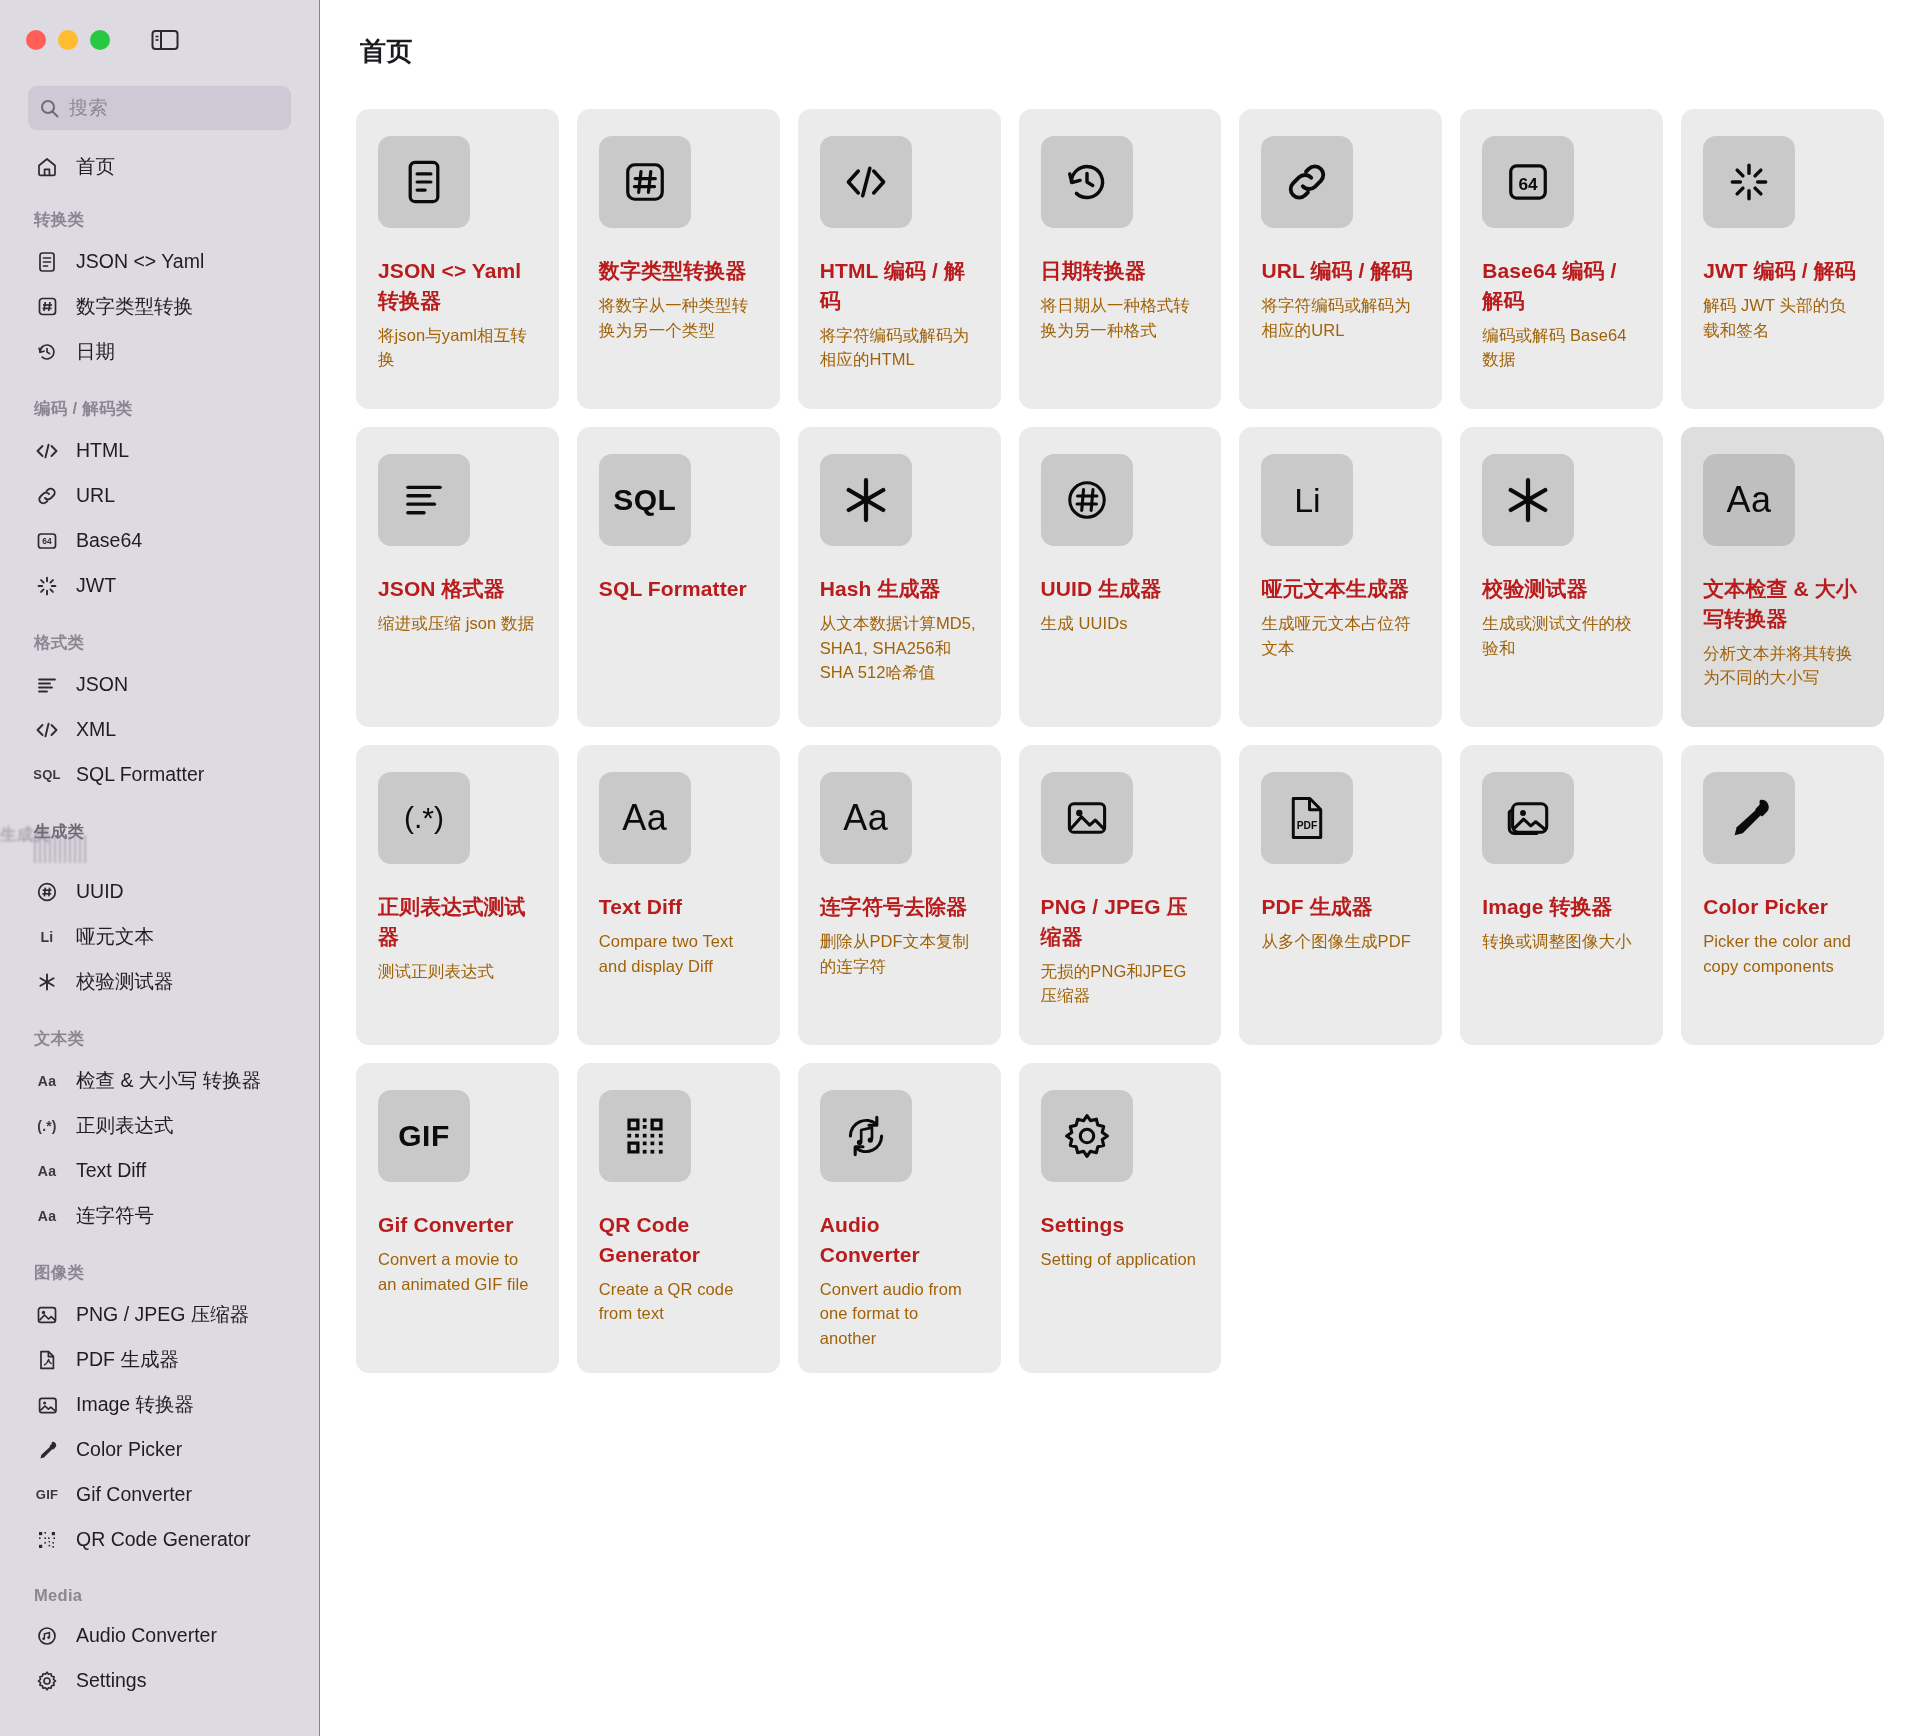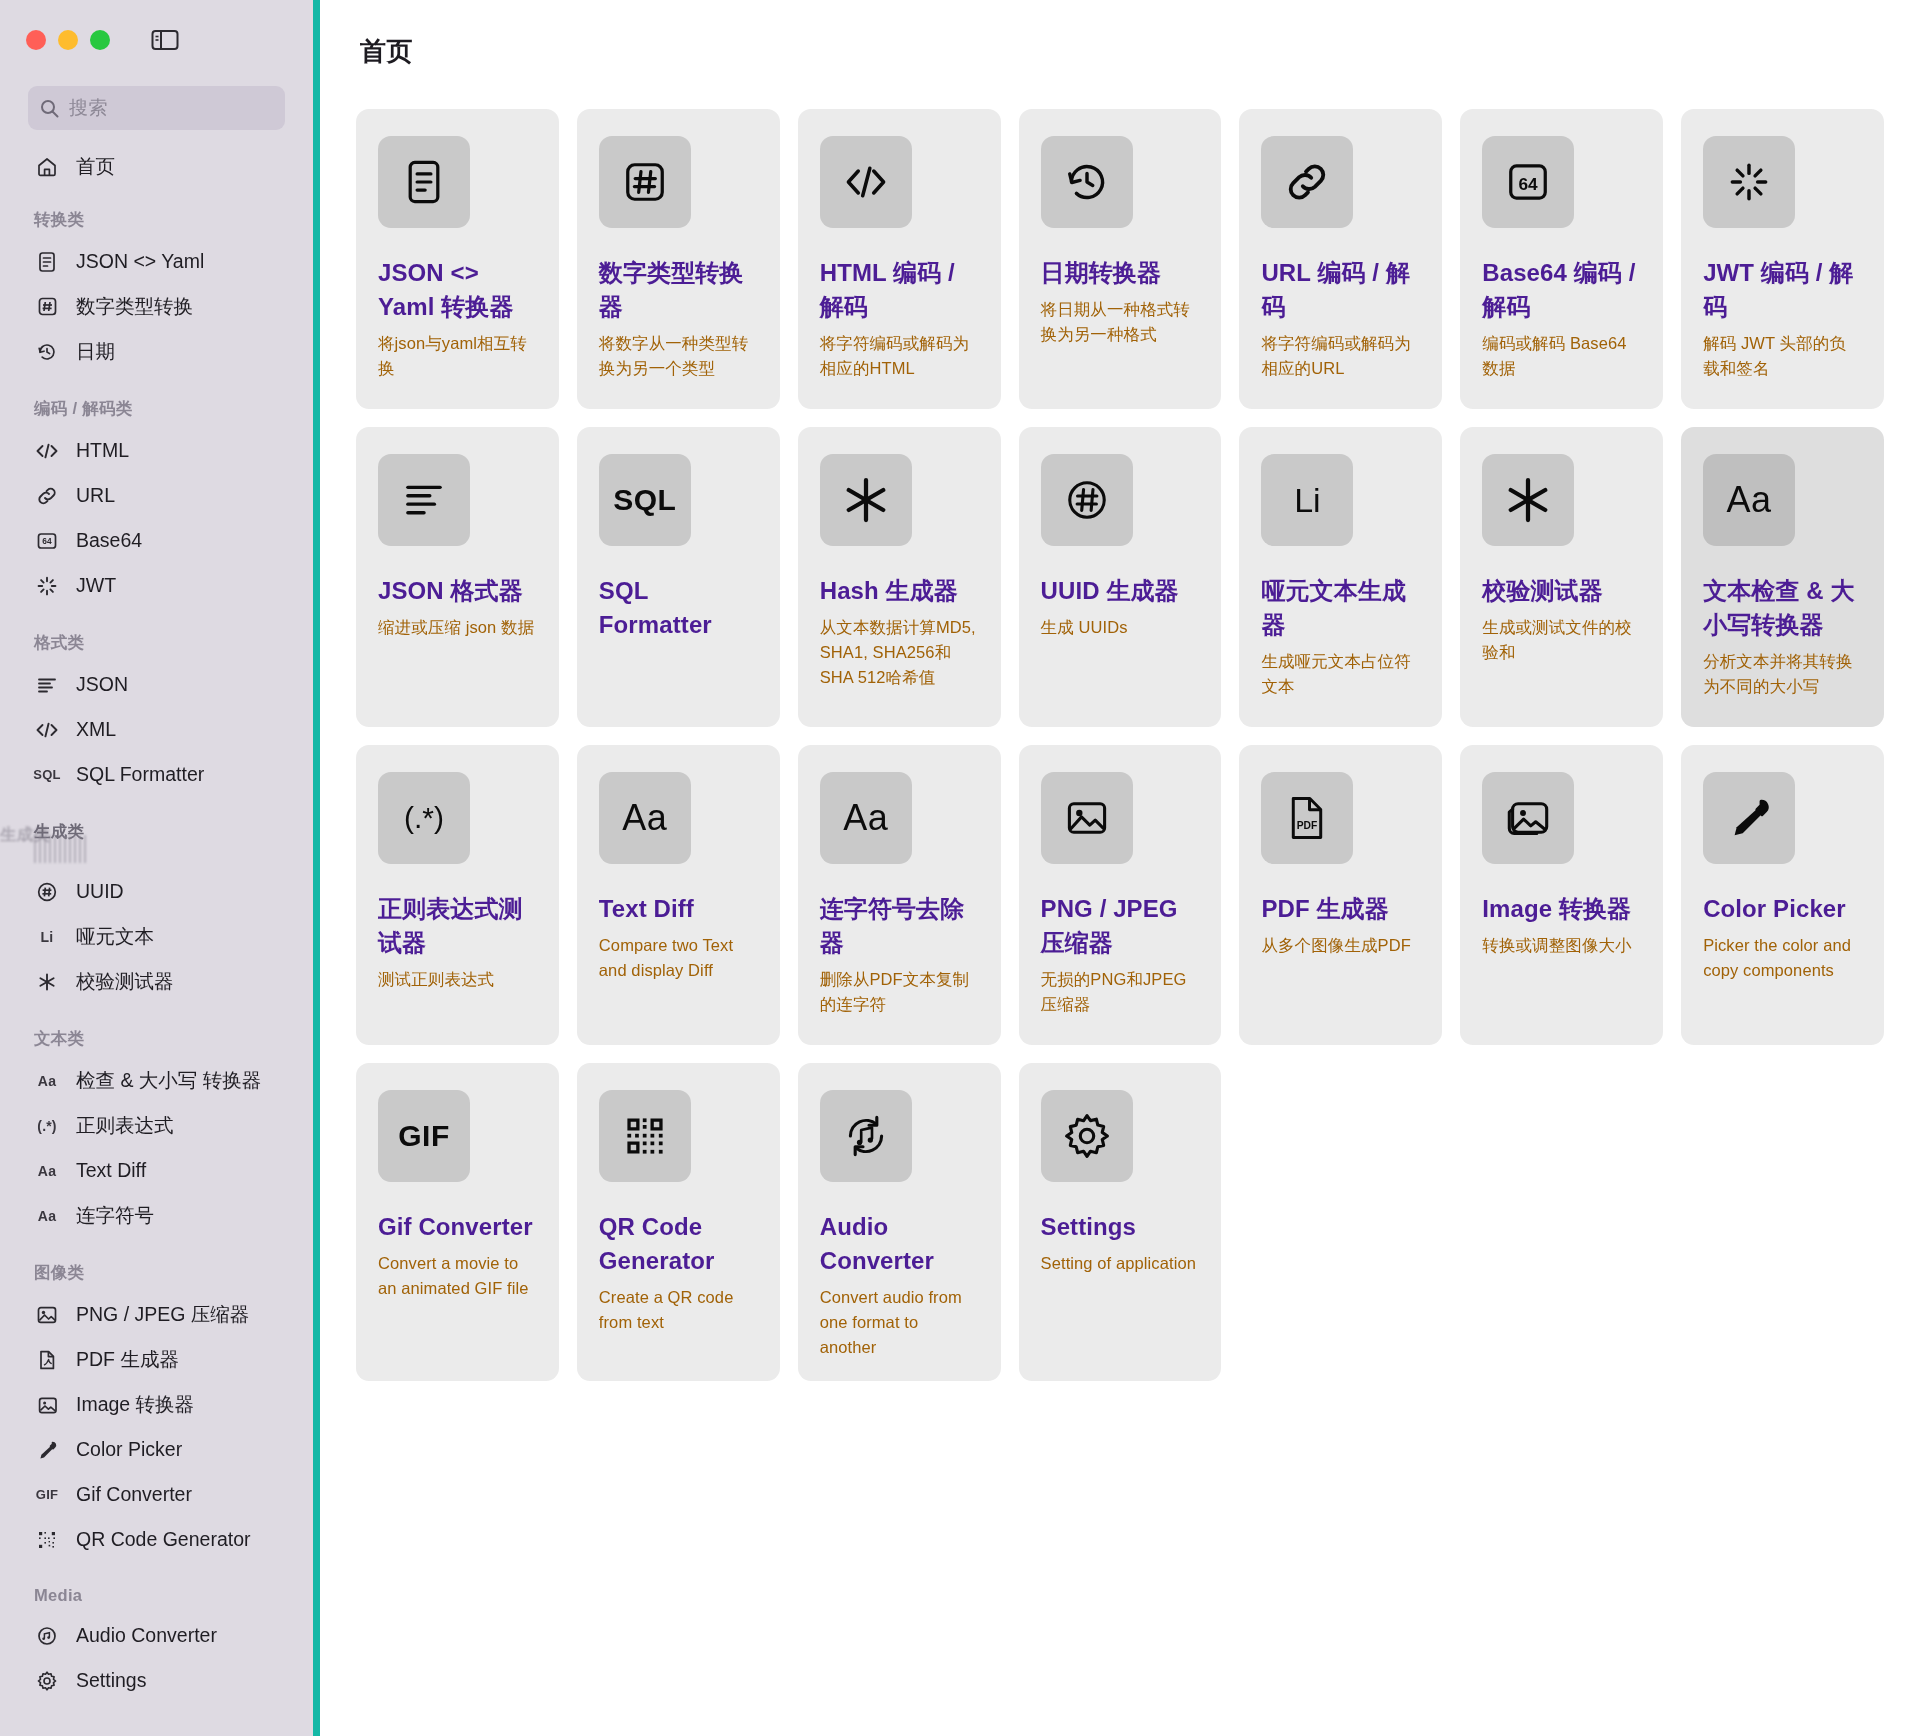--- a/index.html
+++ b/index.html
@@ -17,21 +17,21 @@
     width: 1920px;
     height: 1736px;
     background: #ffffff;
   }
 
   
   .sidebar {
     width: 320px;
     flex: 0 0 320px;
     background: #dedae2;
-    border-right: 7px solid #14b8a6;
+    border-right: 1px solid #14b8a6;
     display: flex;
     flex-direction: column;
     overflow: hidden;
     position: relative;
   }
 
   .traffic-bar {
     height: 80px;
     display: flex;
     align-items: center;
@@ -189,23 +189,23 @@
     color: #0c0c0c;
     line-height: 1;
   }
   .tile .glyph.aa   { font-size: 36px; font-weight: 500; letter-spacing: .5px; }
   .tile .glyph.sql  { font-size: 30px; font-weight: 700; letter-spacing: .5px; }
   .tile .glyph.gif  { font-size: 30px; font-weight: 700; letter-spacing: .5px; }
   .tile .glyph.li   { font-size: 34px; font-weight: 500; }
   .tile .glyph.re   { font-size: 30px; font-weight: 500; }
 
   .card .c-title {
-    font-size: 24px;
+    font-size: 21px;
     font-weight: 700;
-    color: #4c1d95;
+    color: #b91c1c;
     line-height: 1.42;
     letter-spacing: .1px;
     margin-bottom: 7px;
   }
   .card .c-desc {
     font-size: 16.5px;
     color: #a16207;
     line-height: 1.5;
     letter-spacing: .1px;
   }

